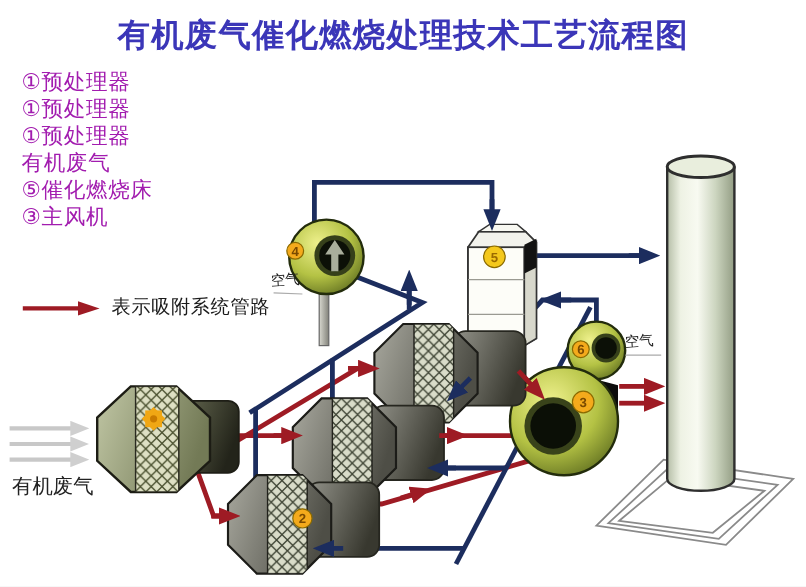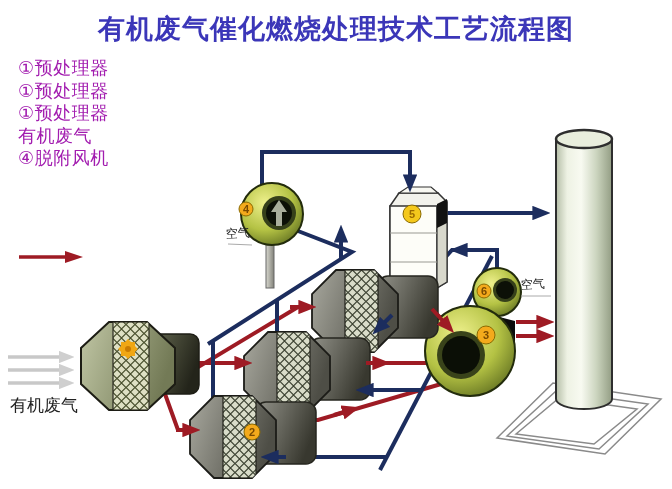--- a/index.html
+++ b/index.html
@@ -21,29 +21,31 @@
 
 <div class="canvas">
 
   <div class="title">有机废气催化燃烧处理技术工艺流程图</div>
 
   <div class="equip-list">
     <div class="equip-item">①预处理器</div>
     <div class="equip-item">①预处理器</div>
     <div class="equip-item">①预处理器</div>
     <div class="equip-item">有机废气</div>
-    <div class="equip-item">④脱附风机</div>
+    <div class="equip-item">⑤催化燃烧床</div>
+    <div class="equip-item">③主风机</div>
   </div>
 
   <div class="legend">
     <div class="legend-row">
       <svg width="66" height="14" viewBox="0 0 66 14">
         <line x1="1" y1="7" x2="47" y2="7" stroke-width="3.5" stroke="#9e1b24"></line>
         <polygon points="47,1 65,7 47,13" fill="#9e1b24"></polygon>
       </svg>
+      <span class="legend-label">表示吸附系统管路</span>
     </div>
   </div>
 
   <svg class="diagram" width="672" height="489" viewBox="0 0 672 489">
     <defs>
       <linearGradient id="gBed" x1="0" y1="0" x2="1" y2="0.3">
         <stop offset="0" stop-color="#a8a89e"></stop>
           <stop offset="1" stop-color="#4e4e46"></stop>
       </linearGradient>
       <linearGradient id="gExt" x1="0" y1="0" x2="1" y2="0.4">

